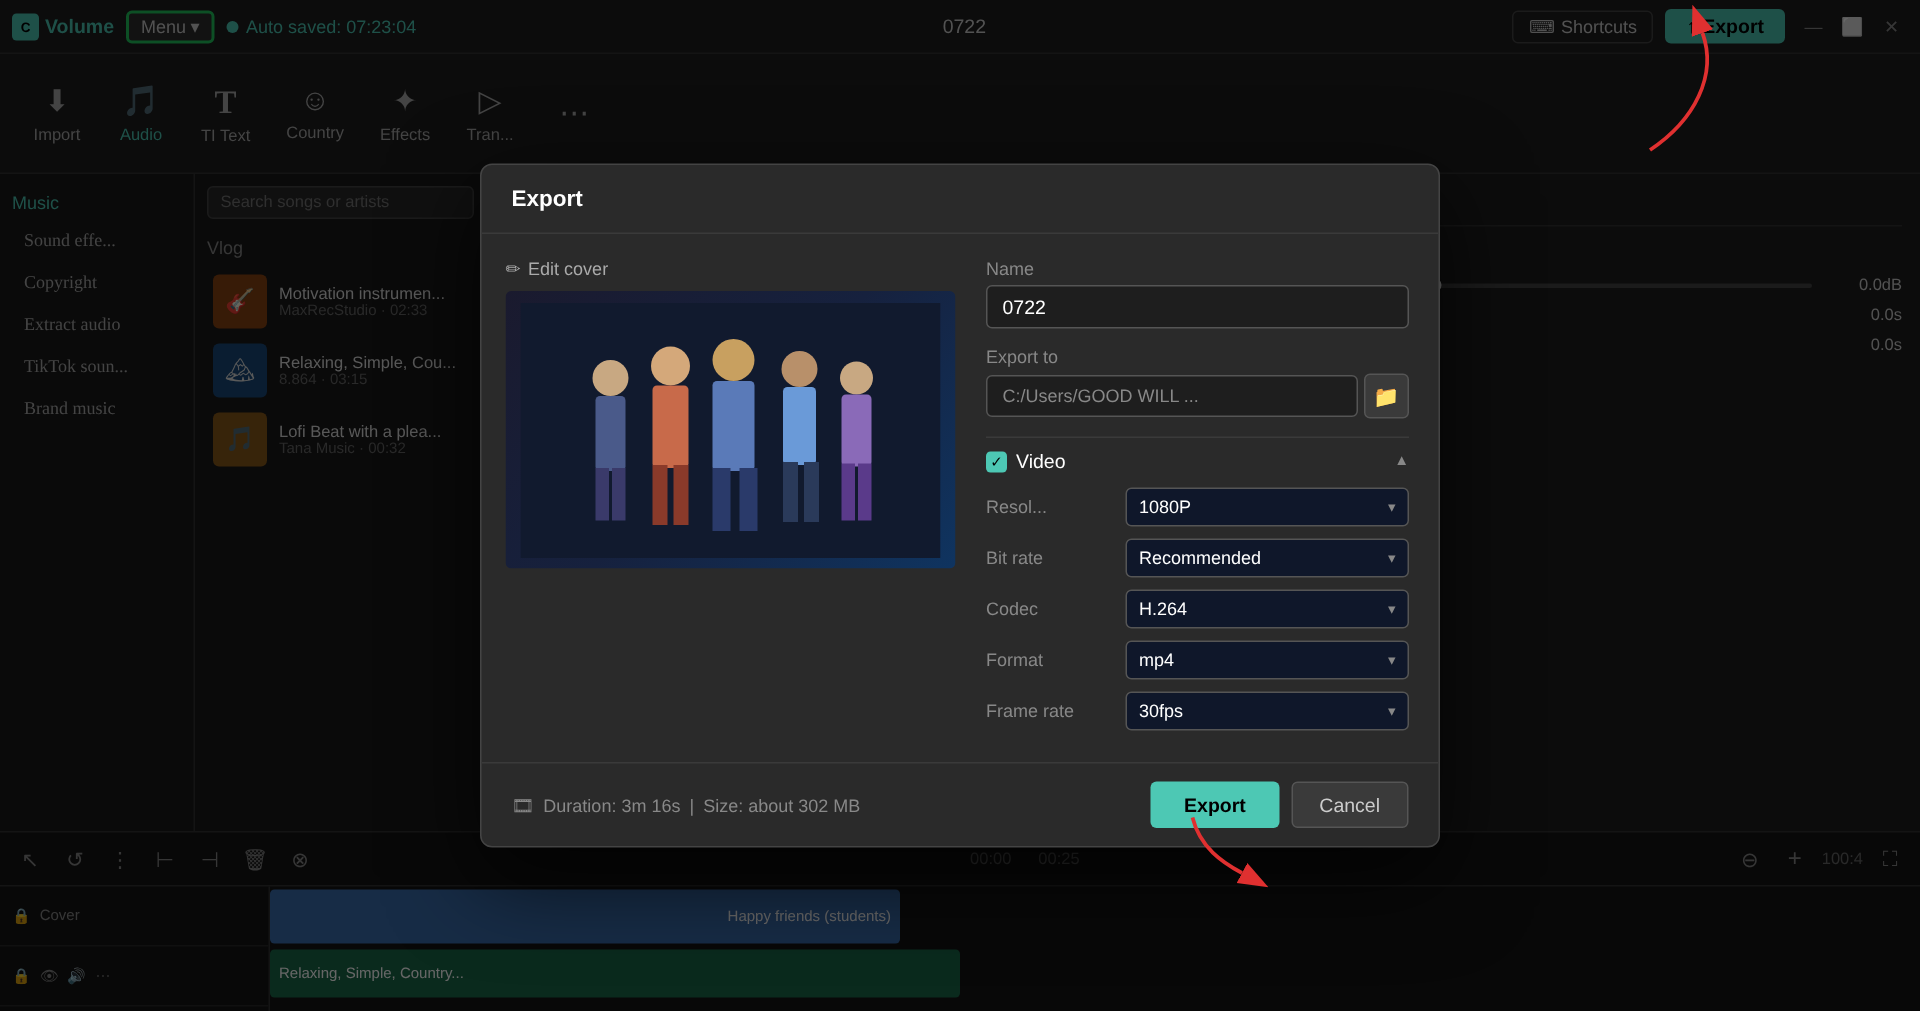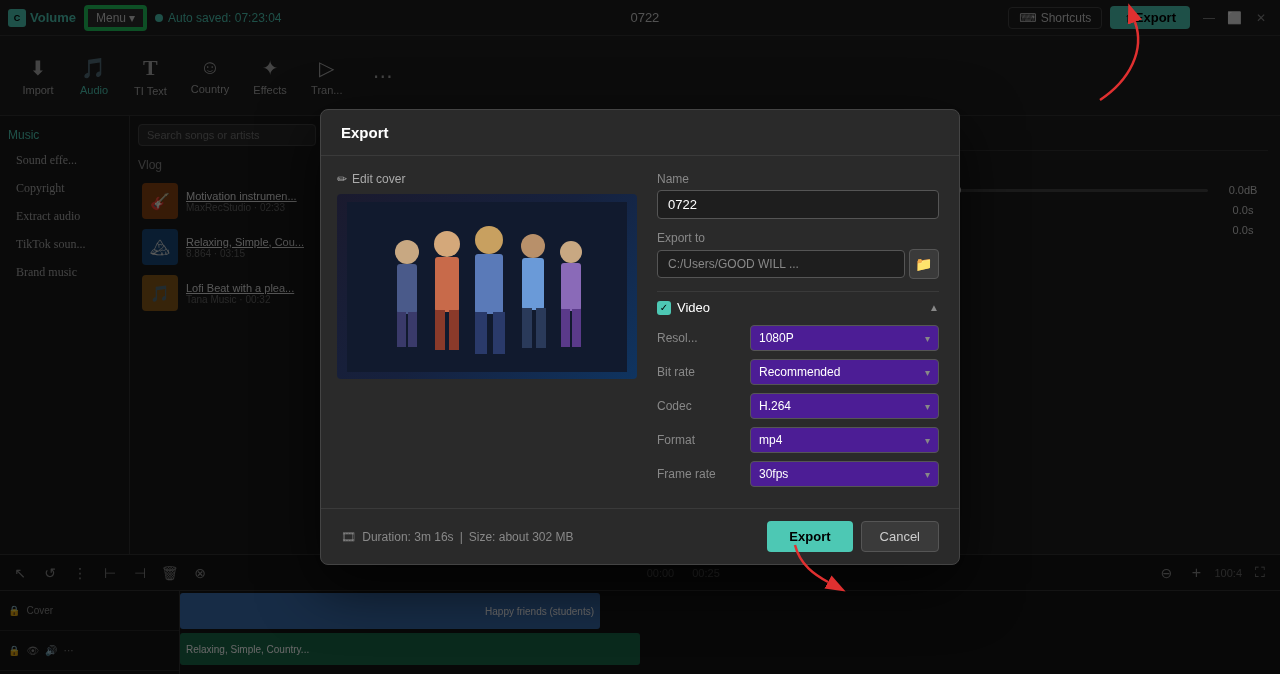--- a/index.html
+++ b/index.html
@@ -35,21 +35,21 @@
     }
     .topbar-brand-icon {
       width: 18px; height: 18px;
       background: #4dc8b4;
       border-radius: 3px;
       display: flex; align-items: center; justify-content: center;
       color: #000; font-size: 9px; font-weight: bold;
     }
     .menu-btn {
       background: #2d2d2d;
-      border: 4px solid #22c55e;
+      border: 2px solid #22c55e;
       color: #ccc;
       border-radius: 4px;
       padding: 2px 8px;
       font-size: 12px;
       cursor: pointer;
       display: flex; align-items: center; gap: 3px;
     }
     .auto-saved {
       display: flex; align-items: center; gap: 5px;
       color: #4dc8b4; font-size: 12px;
@@ -126,21 +126,21 @@
     .section-label { font-size: 12px; color: #888; padding: 4px 0 6px; }
     .music-item {
       display: flex; align-items: center; gap: 8px; padding: 5px 4px;
       cursor: pointer; border-radius: 4px;
     }
     .music-thumb {
       width: 36px; height: 36px; border-radius: 4px; flex-shrink: 0;
       display: flex; align-items: center; justify-content: center; font-size: 16px;
     }
     .music-info { flex: 1; overflow: hidden; }
-    .music-name { font-size: 11px; color: #ddd; white-space: nowrap; overflow: hidden; text-overflow: ellipsis; text-decoration: underline; }
+    .music-name { font-size: 11px; color: #ddd; white-space: nowrap; overflow: hidden; text-overflow: ellipsis; }
     .music-meta { font-size: 10px; color: #666; }
 
     
     .right-panel {
       flex: 1;
       background: #1e1e1e;
       padding: 8px 12px;
     }
     .right-tabs { display: flex; gap: 12px; margin-bottom: 10px; border-bottom: 1px solid #333; padding-bottom: 6px; }
     .right-tab { font-size: 12px; color: #888; cursor: pointer; padding: 2px 4px; }
@@ -150,21 +150,21 @@
       display: flex; align-items: center; justify-content: space-between; margin-bottom: 8px;
     }
     .prop-label { font-size: 11px; color: #888; }
     .slider-track {
       flex: 1; height: 3px; background: #444; border-radius: 2px; margin: 0 10px; position: relative;
     }
     .slider-thumb {
       width: 10px; height: 10px; background: #fff; border-radius: 50%;
       position: absolute; top: -3.5px; right: 30%;
     }
-    .prop-value { font-size: 11px; color: #ccc; width: 50px; text-align: center; }
+    .prop-value { font-size: 11px; color: #ccc; width: 50px; text-align: right; }
     .normalize-section { margin-top: 10px; }
     .normalize-title { font-size: 12px; color: #ddd; }
     .normalize-desc { font-size: 10px; color: #666; margin-top: 3px; }
 
     
     .timeline {
       height: 120px;
       background: #161616;
       border-top: 1px solid #333;
       display: flex;
@@ -255,21 +255,21 @@
       width: 14px; height: 14px; background: #4dc8b4; border-radius: 3px;
       display: flex; align-items: center; justify-content: center; color: #000; font-size: 10px;
     }
     .section-title { font-size: 13px; color: #fff; font-weight: normal; }
     .section-arrow { color: #888; font-size: 10px; margin-left: auto; }
     .setting-row {
       display: flex; align-items: center; margin-bottom: 8px; gap: 8px;
     }
     .setting-label { width: 85px; font-size: 12px; color: #888; }
     .setting-select {
-      flex: 1; background: #4c1d95; border: 1px solid #555; border-radius: 4px;
+      flex: 1; background: #0f172a; border: 1px solid #555; border-radius: 4px;
       padding: 5px 8px; color: #fff; font-size: 12px;
       display: flex; align-items: center; justify-content: space-between; cursor: pointer;
     }
     .select-arrow { color: #888; font-size: 10px; }
 
     
     .modal-scroll { max-height: 320px; overflow-y: auto; padding-right: 4px; }
     .modal-scroll::-webkit-scrollbar { width: 4px; }
     .modal-scroll::-webkit-scrollbar-track { background: #1a1a1a; }
     .modal-scroll::-webkit-scrollbar-thumb { background: #555; border-radius: 2px; }

